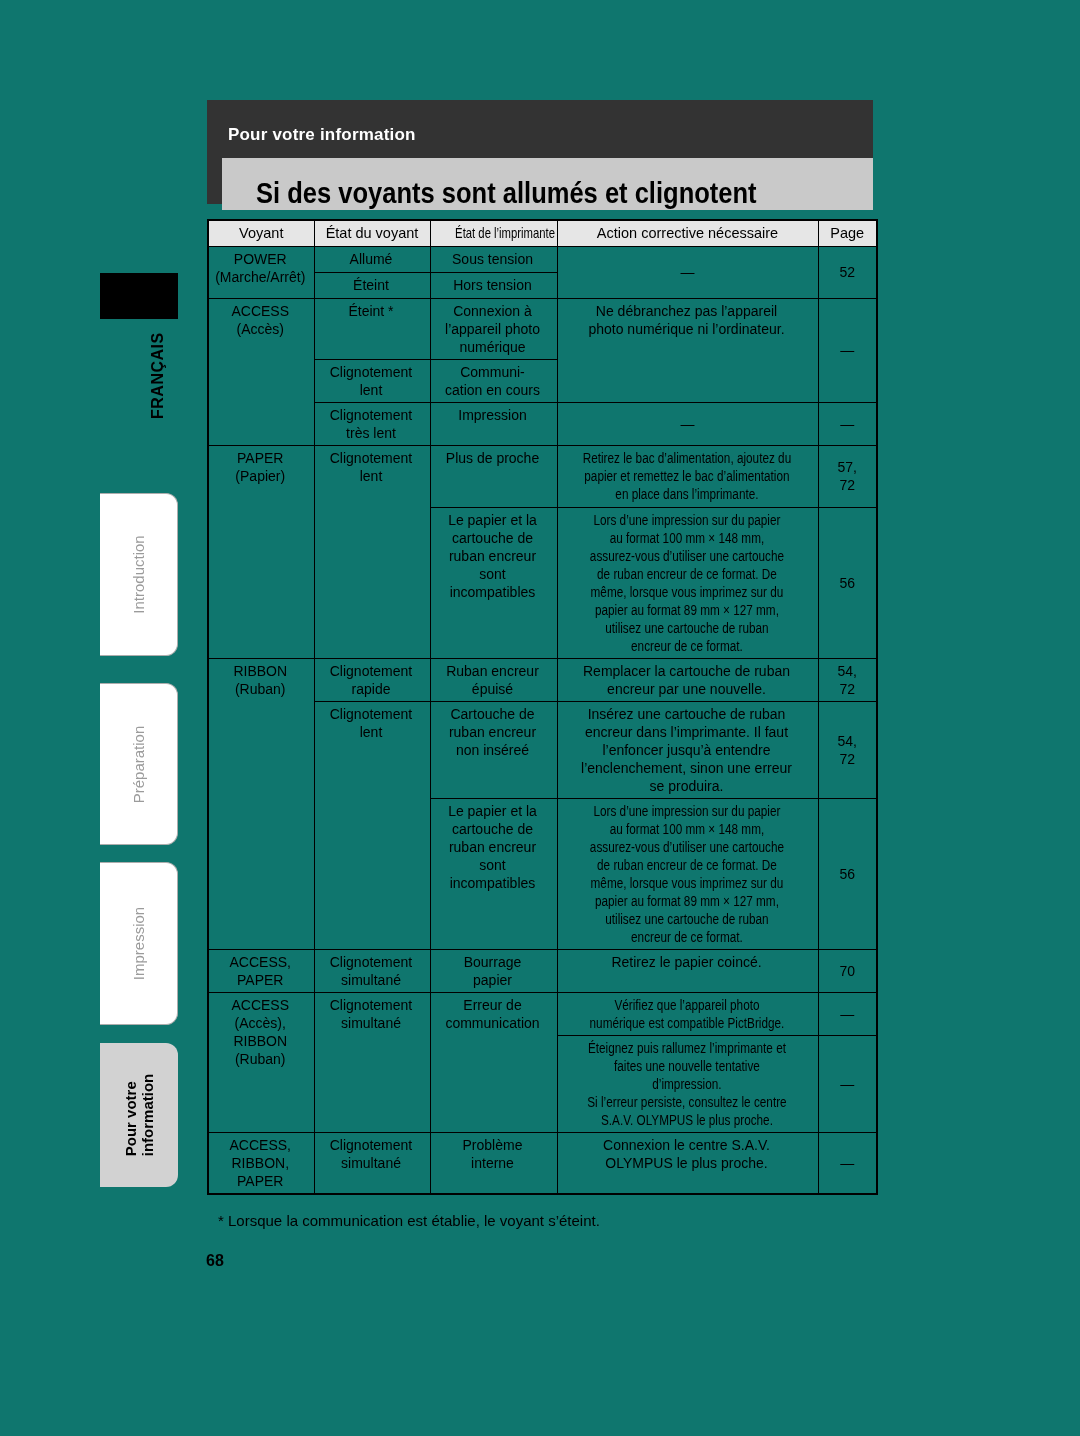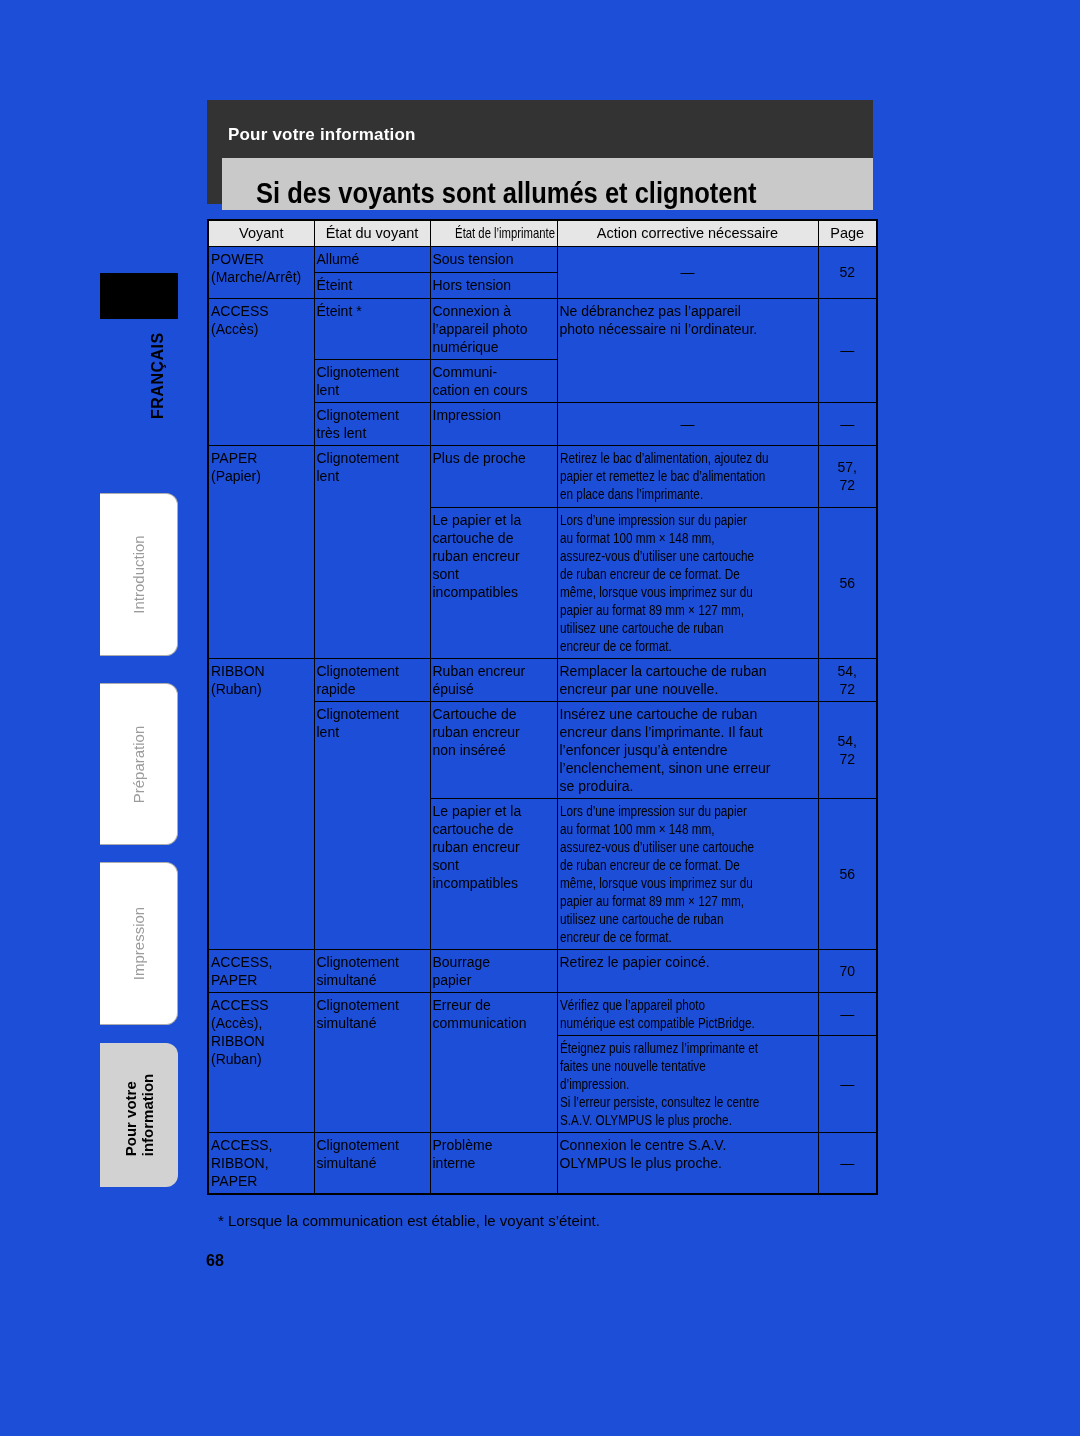--- a/index.html
+++ b/index.html
@@ -1,18 +1,18 @@
 <!DOCTYPE html>
 <html><head>
 <meta charset="utf-8">
 <style>
   * { margin:0; padding:0; box-sizing:border-box; }
   body { background:#fff; }
   .page {
-    position:relative; width:1080px; height:1436px; background:#1d4ed8;
+    position:relative; width:1080px; height:1436px; background:#0f766e;
     font-family:"Liberation Sans","DejaVu Sans",sans-serif; color:#000; overflow:hidden;
   }
 
   
   .info-banner {
     position:absolute; left:207px; top:100px; width:666px; height:104px;
     background:#333333;
   }
   .kicker-text {
     position:absolute; left:228px; top:125px; color:#ffffff; font-weight:bold;
@@ -56,21 +56,21 @@
   table.tbl {
     position:absolute; left:207px; top:219px; width:669px;
     border-collapse:collapse; table-layout:fixed;
     font-size:14px; line-height:18px; border:2px solid #000;
   }
   .tbl th, .tbl td { border:1px solid #000; white-space:pre-line; }
   .tbl th {
     background:#e6e6e6; font-weight:normal; height:26px; text-align:center;
     vertical-align:middle; font-size:14.5px; padding:1px 10px; overflow:visible;
   }
-  .tbl td { vertical-align:top; text-align:left; padding:3px 4px 3px 2px; }
+  .tbl td { vertical-align:top; text-align:center; padding:3px 4px 3px 2px; }
   .tbl td.cm { text-align:center; vertical-align:middle; padding:2px; }
   .cond { transform:scaleX(0.84); transform-origin:0 0; width:119%; }
   .cond-head { display:inline-block; white-space:nowrap; transform:scaleX(0.78); }
 
   
   .footnote { position:absolute; left:218px; top:1212px; font-size:15px; }
   .folio { position:absolute; left:206px; top:1252px; font-size:16px; font-weight:bold; }
 </style>
 </head>
 <body>
@@ -130,21 +130,21 @@
     </tr>
 
     <tr style="height:60px">
       <td rowspan="3">ACCESS
 (Accès)</td>
       <td>Éteint *</td>
       <td>Connexion à
 l’appareil photo
 numérique</td>
       <td rowspan="2">Ne débranchez pas l’appareil
-photo nécessaire ni l’ordinateur.</td>
+photo numérique ni l’ordinateur.</td>
       <td rowspan="2" class="cm">—</td>
     </tr>
     <tr style="height:42px">
       <td>Clignotement
 lent</td>
       <td>Communi-
 cation en cours</td>
     </tr>
     <tr style="height:42px">
       <td>Clignotement

